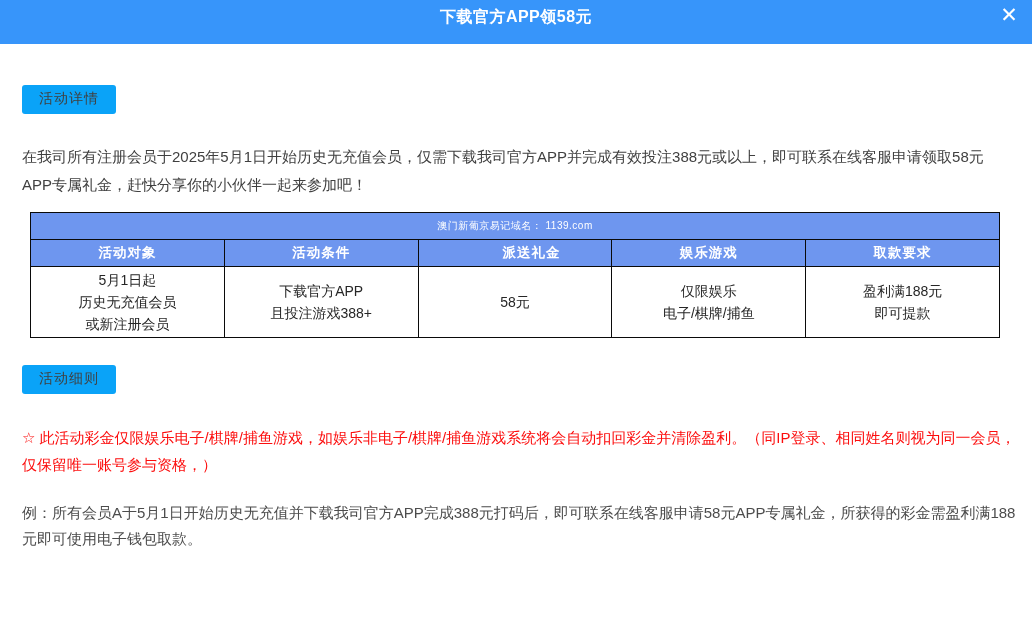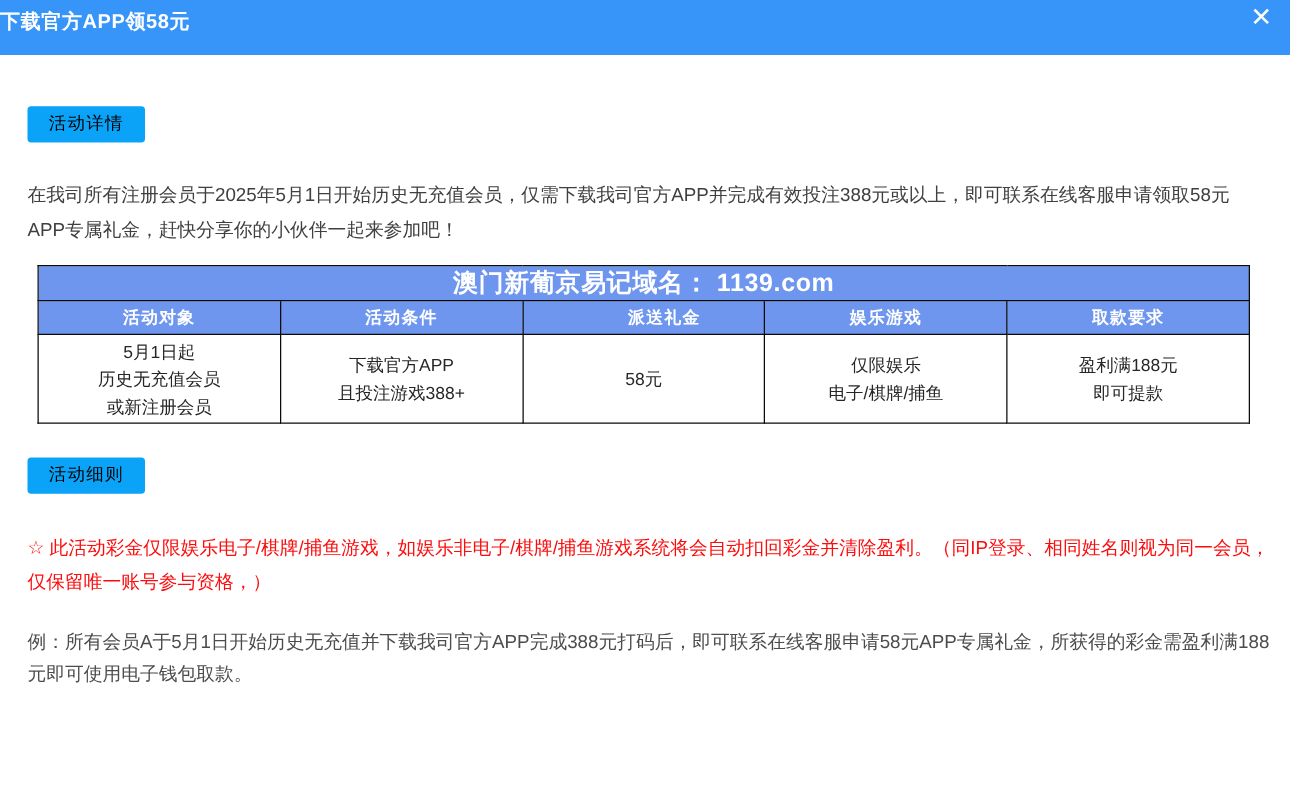--- a/index.html
+++ b/index.html
@@ -14,20 +14,21 @@
   .modal-header {
     position: absolute;
     top: 0; left: 0;
     width: 1032px; height: 44px;
     background: #3795fa;
   }
   .modal-title {
     position: absolute;
     top: 7px; left: 0;
     width: 100%;
+    text-align: center;
     color: #ffffff;
     font-size: 16px;
     font-weight: bold;
     letter-spacing: 0.5px;
   }
   .close-btn {
     position: absolute;
     top: 2px; right: 10px;
     width: 26px; height: 26px;
     color: #ffffff;
@@ -41,21 +42,21 @@
   .content {
     position: absolute;
     top: 44px; left: 0;
     width: 1032px;
     padding: 0 22px;
   }
   .section-badge {
     display: inline-block;
     margin-top: 41px;
     background: #0aa3f8;
-    color: #000000;
+    color: #404040;
     font-size: 14px;
     padding: 5px 17px 6px 17px;
     border-radius: 3px;
     letter-spacing: 1px;
   }
   .badge-rules { margin-top: 27px; }
   .desc-text {
     margin-top: 29px;
     width: 990px;
     font-size: 15px;
@@ -70,22 +71,22 @@
     table-layout: fixed;
   }
   .promo-table th, .promo-table td {
     border: 1px solid #0a0a0a;
     text-align: center;
     vertical-align: middle;
   }
   .promo-table .caption-row th {
     background: #6e96ef;
     color: #ffffff;
-    font-size: 20px;
-    font-weight: bold;
+    font-size: 10px;
+    font-weight: normal;
     height: 27px;
     letter-spacing: 0.5px;
     margin-left: 12px;
   }
   .promo-table .head-row th {
     background: #6e96ef;
     color: #ffffff;
     font-size: 13.5px;
     font-weight: bold;
     height: 27px;

